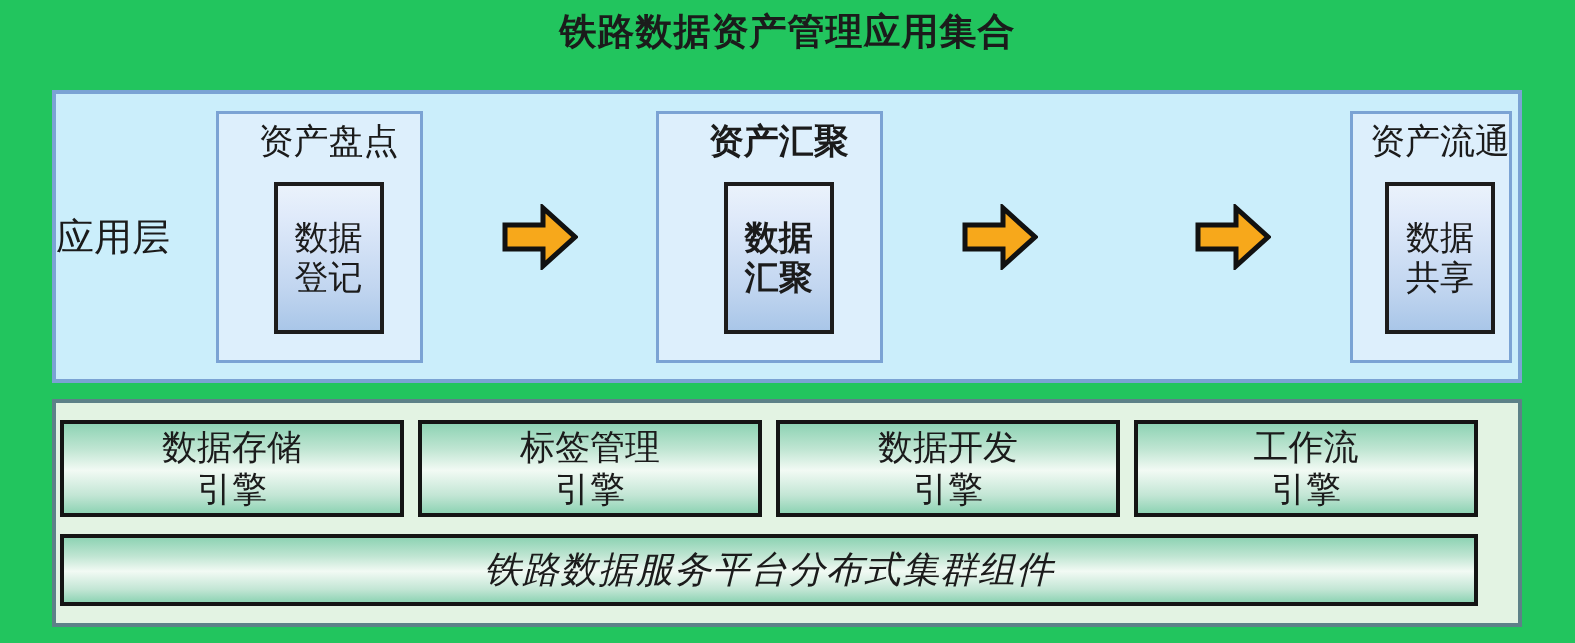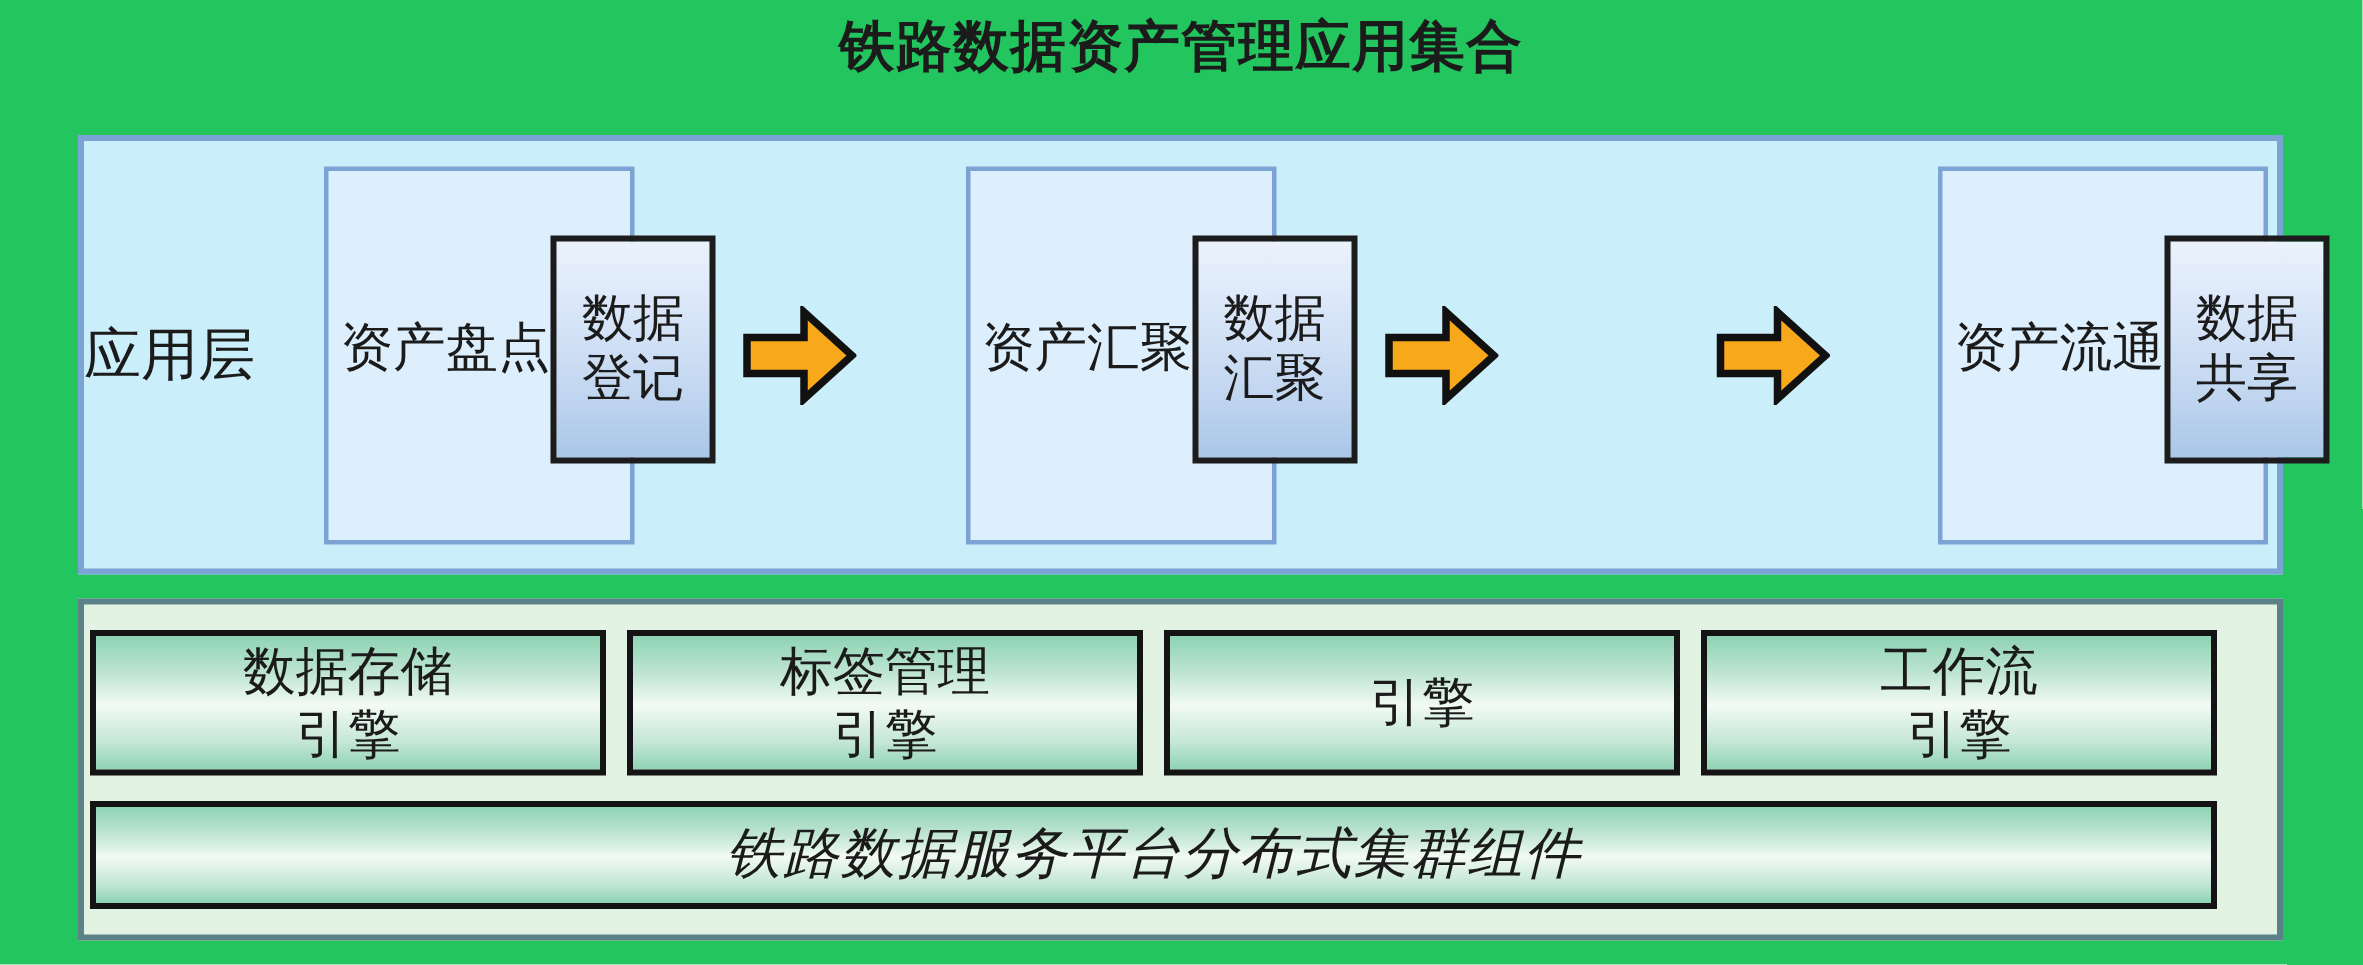--- a/index.html
+++ b/index.html
@@ -75,22 +75,23 @@
     display: flex;
     align-items: center;
     padding-right: 6px;
   }
 
   .app-group {
     background: #ddeffc;
     border: 3px solid #7ba3d4;
     height: 252px;
     display: flex;
-    align-items: center;
-    padding: 4px 10px 12px 8px;
+    flex-direction: column;
+    align-items: center;
+    padding: 4px 10px 12px 28px;
   }
 
   .group-title {
     font-size: 35px;
     color: #1b1b1b;
     line-height: 48px;
     white-space: nowrap;
     margin-bottom: 2px;
   }
 
@@ -123,23 +124,23 @@
   }
 
   .tile-wide {
     width: 100%;
     height: 68px;
     font-size: 35px;
   }
 
   
   #group-inventory { width: 207px; }
-  #group-aggregate { width: 207px; }
+  #group-aggregate { width: 227px; font-weight: bold; }
   #group-value     { width: 377px; }
-  #group-circulate { width: 220px; }
+  #group-circulate { width: 162px; }
 
   
   .arrow {
     flex: 0 0 auto;
     width: 76px;
     height: 66px;
     display: flex;
     align-items: center;
     justify-content: center;
   }
@@ -287,20 +288,21 @@
         <div class="tile-green engine">
           <div>
             <div>标签管理</div>
             <div>引擎</div>
           </div>
         </div>
 
 
         <div class="tile-green engine">
           <div>
+            <div>数据开发</div>
             <div>引擎</div>
           </div>
         </div>
 
         <div class="tile-green engine">
           <div>
             <div>工作流</div>
             <div>引擎</div>
           </div>
         </div>

